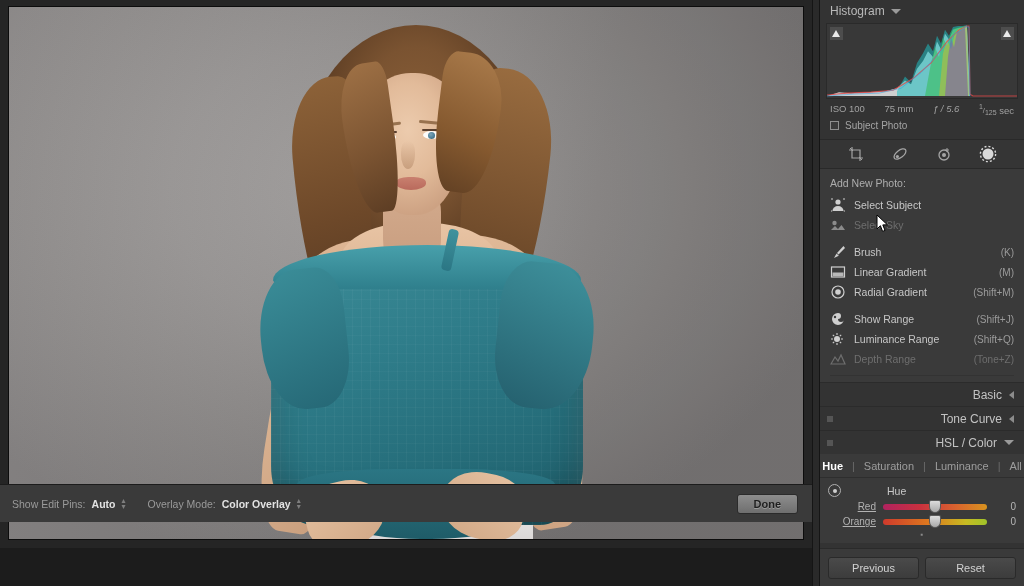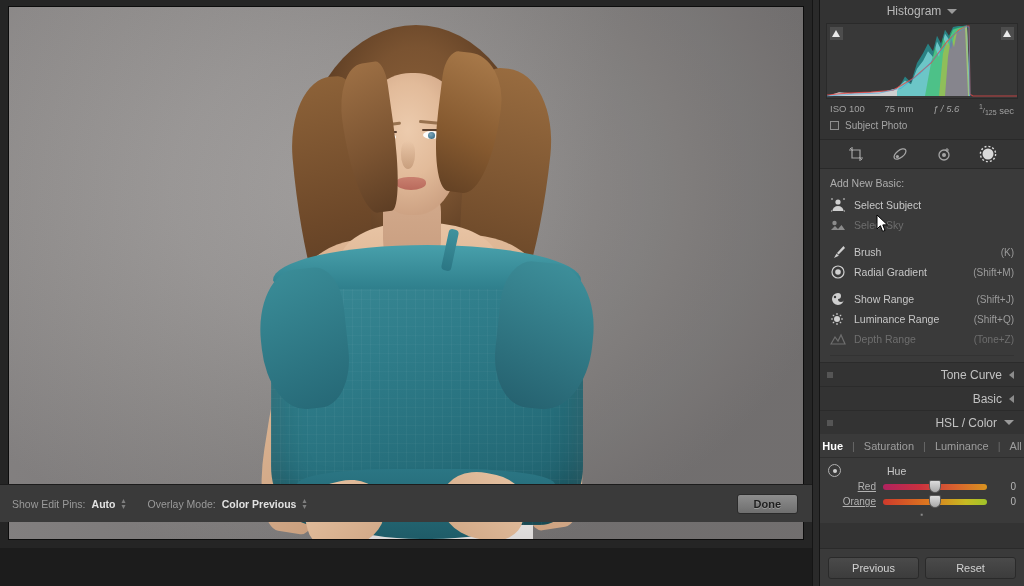--- a/index.html
+++ b/index.html
@@ -212,21 +212,21 @@
     color:#1f1f1f; font-size:11px; font-weight:bold;
     padding:3px 16px; text-shadow:0 1px 0 rgba(255,255,255,.28);
   }
 
   
   .rail{ width:8px; height:586px; background:#2a2a2a; border-left:1px solid #151515;
          border-right:1px solid #151515; }
   .right{ width:204px; height:586px; background:#333333; display:flex; flex-direction:column; }
 
   .panel-title{
-    display:flex; align-items:center; justify-content:center;
+    display:flex; align-items:center; justify-content:flex-start;
     gap:6px; padding:4px 10px 5px 10px; color:#b9b9b9; font-size:12px;
   }
   .tri-down{ width:0;height:0;border-left:5px solid transparent;border-right:5px solid transparent;
              border-top:5px solid #9a9a9a; }
   .tri-left{ width:0;height:0;border-top:4.5px solid transparent;border-bottom:4.5px solid transparent;
              border-right:5px solid #8c8c8c; }
 
   .histo-box{ margin:0 6px; height:76px; background:#383838; border:1px solid #2a2a2a;
               position:relative; overflow:hidden; }
   .histo-svg{ position:absolute; inset:0; width:100%; height:100%; }
@@ -360,21 +360,21 @@
     </div>
 
     <div class="toolbar">
       <div class="tb-group">
         <span class="tb-label">Show Edit Pins:</span>
         <span class="tb-value">Auto</span>
         <span class="tb-arrows">▴<br>▾</span>
       </div>
       <div class="tb-group">
         <span class="tb-label">Overlay Mode:</span>
-        <span class="tb-value">Color Previous</span>
+        <span class="tb-value">Color Overlay</span>
         <span class="tb-arrows">▴<br>▾</span>
       </div>
       <button class="done-btn">Done</button>
     </div>
   </div>
 
   <div class="rail"></div>
 
   <div class="right">
 
@@ -443,21 +443,21 @@
       </span>
       <span class="tool-ic active">
         <svg width="18" height="18" viewBox="0 0 18 18">
           <circle cx="9" cy="9" r="5.5" fill="#d8d8d8"></circle>
           <circle cx="9" cy="9" r="7.6" fill="none" stroke="#d8d8d8" stroke-width="1.4" stroke-dasharray="2 2"></circle>
           </svg>
       </span>
     </div>
 
     <div class="mask-area">
-      <div class="add-label">Add New Basic:</div>
+      <div class="add-label">Add New Photo:</div>
 
       <div class="mrow">
         <span class="mic">
           <svg width="16" height="14" viewBox="0 0 16 14">
               <circle cx="8" cy="4" r="2.6" fill="#cfcfcf"></circle>
           <path d="M2.5 13 a5.5 5 0 0 1 11 0 Z" fill="#cfcfcf"></path>
           <path d="M1 1 h2 M13 1 h2 M1 13 h1.2 M13.8 13 h1.2" stroke="#cfcfcf" stroke-width="1"></path>
             </svg>
         </span>
         <span class="mlabel">Select Subject</span>
@@ -479,20 +479,30 @@
         <span class="mic">
           <svg width="16" height="14" viewBox="0 0 16 14">
               <path d="M13.5 1 L7 8 l1.6 1.6 L15 3 Z" fill="#cfcfcf"></path>
           <path d="M6.6 8.4 L4 13 l4.8-2.2 Z" fill="#cfcfcf"></path>
             </svg>
         </span>
         <span class="mlabel">Brush</span>
         <span class="mkey">(K)</span>
       </div>
 
+      <div class="mrow">
+        <span class="mic">
+          <svg width="16" height="14" viewBox="0 0 16 14">
+              <rect x="1.5" y="2" width="13" height="10" fill="none" stroke="#cfcfcf" stroke-width="1.2"></rect>
+          <rect x="2.5" y="7.5" width="11" height="3.6" fill="#cfcfcf" opacity="0.85"></rect>
+            </svg>
+        </span>
+        <span class="mlabel">Linear Gradient</span>
+        <span class="mkey">(M)</span>
+      </div>
 
       <div class="mrow">
         <span class="mic">
           <svg width="16" height="14" viewBox="0 0 16 14">
               <circle cx="8" cy="7" r="6" fill="none" stroke="#cfcfcf" stroke-width="1.2"></circle>
           <circle cx="8" cy="7" r="2.8" fill="#cfcfcf"></circle>
             </svg>
         </span>
         <span class="mlabel">Radial Gradient</span>
         <span class="mkey">(Shift+M)</span>
@@ -528,27 +538,27 @@
               <path d="M1 12 l4-7 3 4 3-6 4 9 Z" fill="none" stroke="#6e6e6e" stroke-width="1.2"></path>
             </svg>
         </span>
         <span class="mlabel">Depth Range</span>
         <span class="mkey">(Tone+Z)</span>
       </div>
       <div class="sep-line"></div>
     </div>
 
     <div class="collapse-hdr">
+      <span>Basic</span>
+      <span class="tri-left"></span>
+    </div>
+
+    <div class="collapse-hdr">
       <span class="sq"></span>
       <span>Tone Curve</span>
-      <span class="tri-left"></span>
-    </div>
-
-    <div class="collapse-hdr">
-      <span>Basic</span>
       <span class="tri-left"></span>
     </div>
 
     <div class="collapse-hdr">
       <span class="sq"></span>
       <span>HSL / Color</span>
       <span class="tri-down"></span>
     </div>
 
     <div class="hsl-body">

